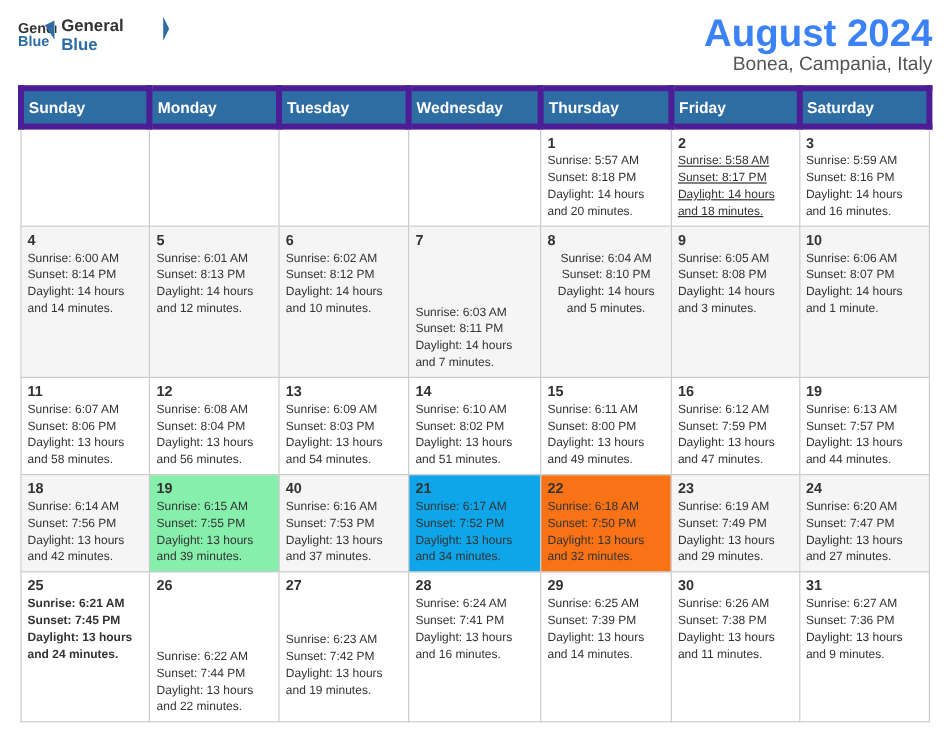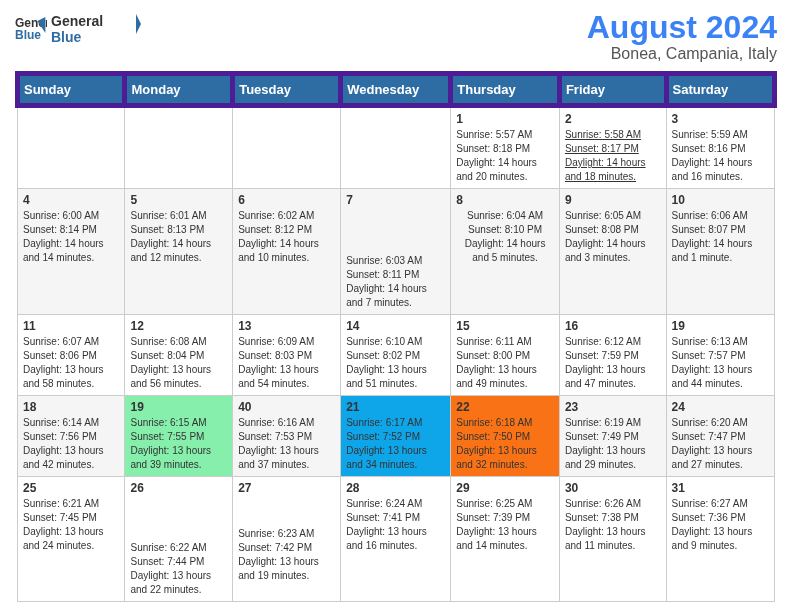--- a/index.html
+++ b/index.html
@@ -296,21 +296,21 @@
             <div class="day-number">24</div>
             <div class="day-info" style="white-space: pre-line;">Sunrise: 6:20 AM
 Sunset: 7:47 PM
 Daylight: 13 hours
 and 27 minutes.</div>
           </td>
         </tr>
         <tr>
           <td>
             <div class="day-number">25</div>
-            <div class="day-info" style="white-space: pre-line;">Sunrise: 6:21 AM
+            <div class="day-info" style="white-space: pre-line; font-weight: bold;">Sunrise: 6:21 AM
 Sunset: 7:45 PM
 Daylight: 13 hours
 and 24 minutes.</div>
           </td>
           <td>
             <div class="day-number">26</div>
             <div class="day-info" style="white-space: pre-line; margin-top: 46px;">Sunrise: 6:22 AM
 Sunset: 7:44 PM
 Daylight: 13 hours
 and 22 minutes.</div>

